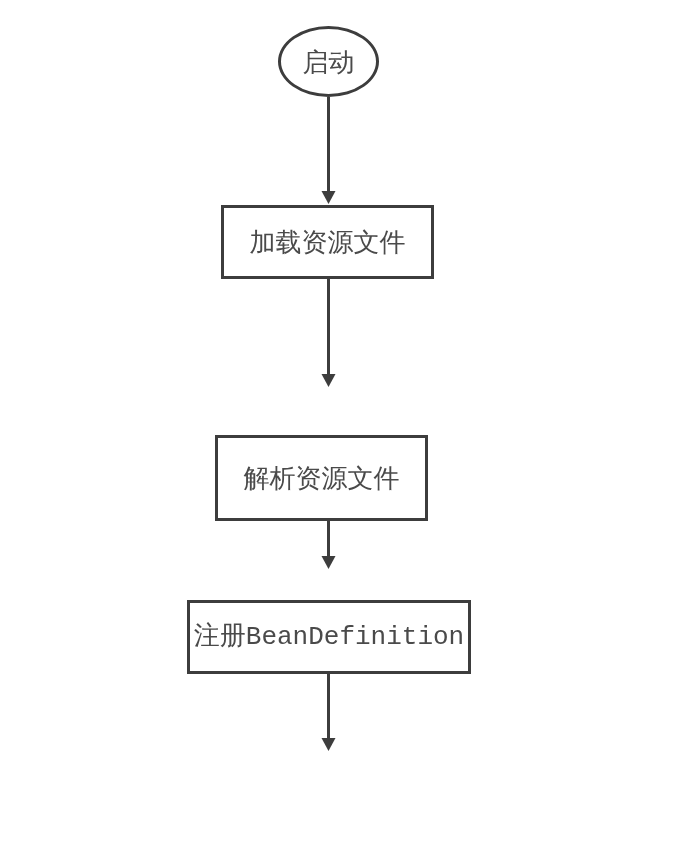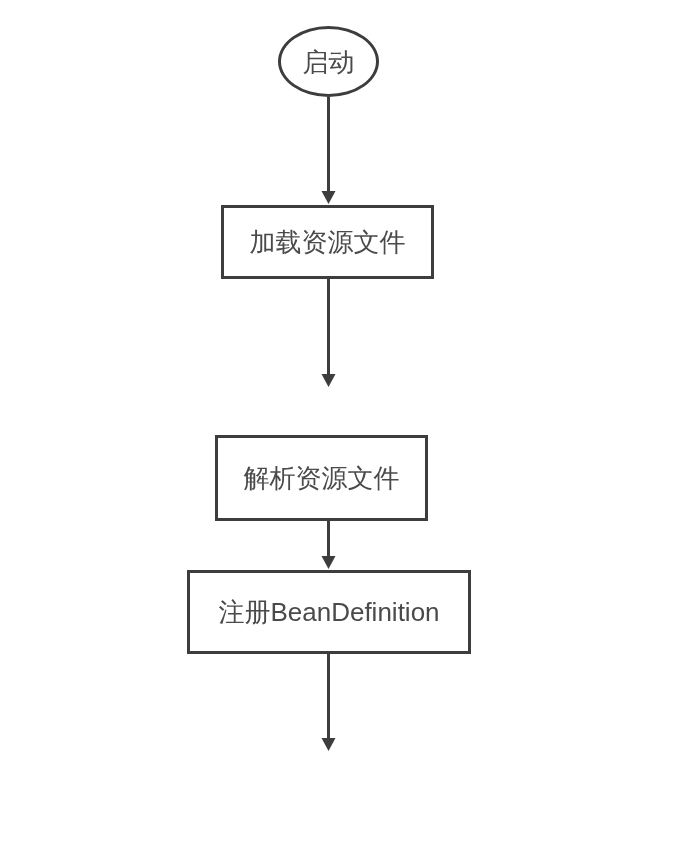--- a/index.html
+++ b/index.html
@@ -31,21 +31,21 @@
   }
   .node.ellipse {
     border-radius: 50%;
   }
   .node.rect {
     border-radius: 0;
   }
   #node-start    { left: 278px; top: 26px;  width: 101px; height: 71px; }
   #node-load     { left: 221px; top: 205px; width: 213px; height: 74px; }
   #node-parse    { left: 215px; top: 388px; width: 213px; height: 86px; margin-top: 47px; }
-  #node-register { left: 187px; top: 570px; width: 284px; height: 84px; }
+  #node-register { left: 187px; top: 600px; width: 284px; height: 74px; font-family: Liberation Mono, monospace; }
   #node-end      { left: 278px; top: 752px; width: 101px; height: 71px; }
   .edges-layer {
     position: absolute;
     left: 0;
     top: 0;
     width: 692px;
     height: 858px;
     pointer-events: none;
   }
 </style>

